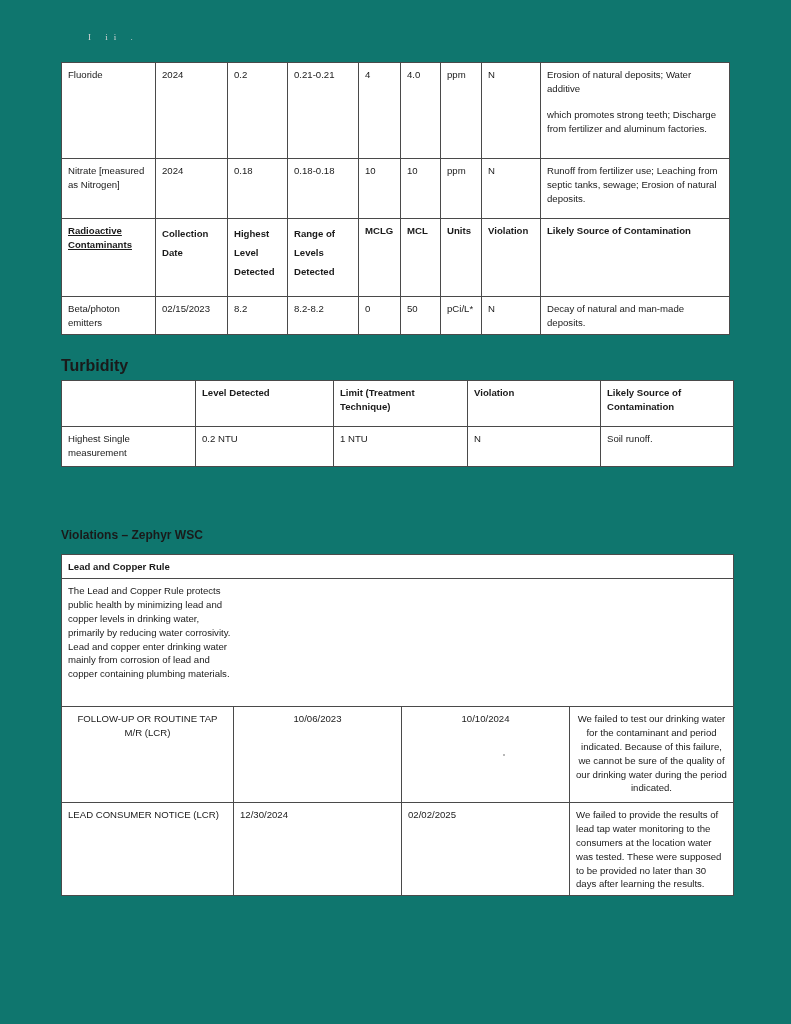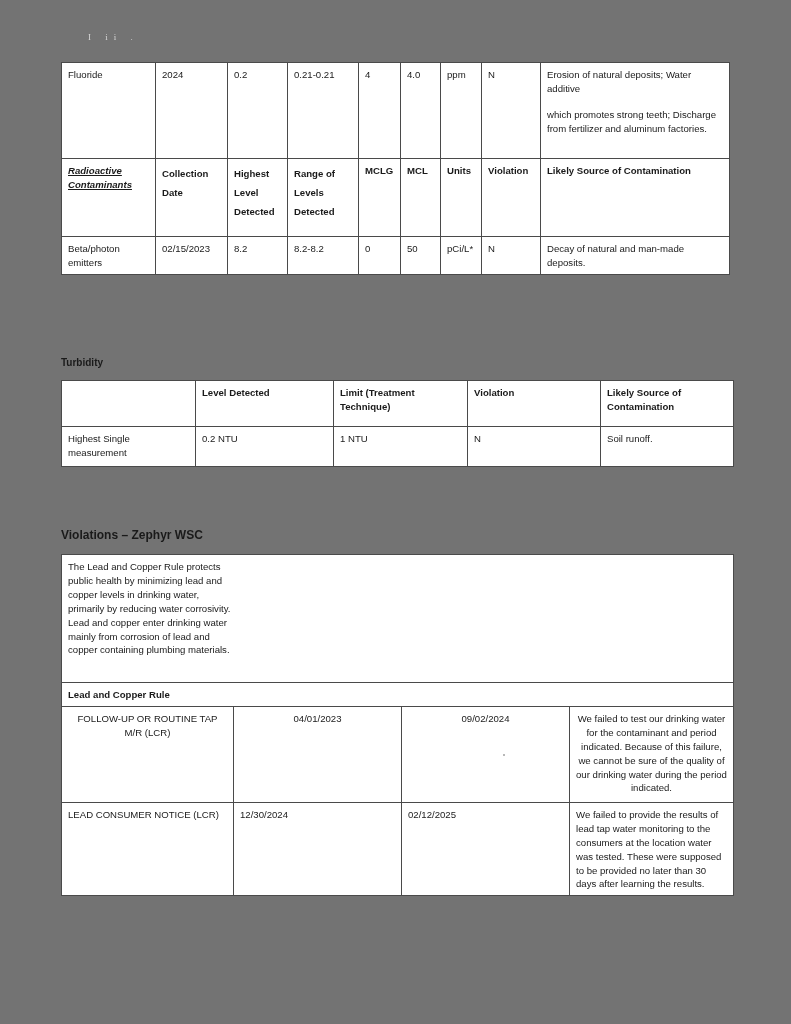--- a/index.html
+++ b/index.html
@@ -12,21 +12,21 @@
     height: 1024px;
     font-family: "Liberation Sans", sans-serif;
     color: #1a1a1a;
     position: relative;
     overflow: hidden;
   }
   .page {
     position: relative;
     width: 791px;
     height: 1024px;
-    background: #737373;
+    background: #0f766e;
   }
 
   
   .scan-artifact {
     position: absolute;
     left: 88px;
     top: 32px;
     width: 60px;
     height: 12px;
     color: #d6d6d6;
@@ -45,41 +45,41 @@
     border: 1px solid #4a4a4a;
     vertical-align: top;
     padding: 5px 6px 4px 6px;
     font-size: 9.6px;
     line-height: 1.45;
     font-weight: normal;
     text-align: left;
     color: #1a1a1a;
   }
   td.b, th.b { font-weight: bold; }
-  td.u span.ul { text-decoration: underline; font-style: italic; }
+  td.u span.ul { text-decoration: underline; }
 
   
   .tbl-contaminants {
     position: absolute;
     left: 61px;
     top: 62px;
     width: 668px;
   }
   .tbl-contaminants .r1 td { height: 86px; margin-top: 16px; }
   .tbl-contaminants .r2 td { height: 50px; }
   .tbl-contaminants .r3 td { height: 68px; }
   .tbl-contaminants .r4 td { height: 24px; margin-top: 36px; }
   .tbl-contaminants .hdr-stack { line-height: 2.0; }
 
   
   .h-turbidity {
     position: absolute;
     left: 61px;
     top: 357px;
-    font-size: 10px;
+    font-size: 16px;
     font-weight: bold;
   }
   .tbl-turbidity {
     position: absolute;
     left: 61px;
     top: 380px;
     width: 672px;
   }
   .tbl-turbidity .hrow td { height: 36px; }
   .tbl-turbidity .drow td { height: 30px; }
@@ -145,20 +145,31 @@
         <td>4</td>
         <td>4.0</td>
         <td>ppm</td>
         <td>N</td>
         <td>
           <div>Erosion of natural deposits; Water additive</div>
           <div style="height:12px"></div>
           <div>which promotes strong teeth; Discharge from fertilizer and aluminum factories.</div>
         </td>
       </tr>
+      <tr class="r2">
+        <td>Nitrate [measured as Nitrogen]</td>
+        <td>2024</td>
+        <td>0.18</td>
+        <td>0.18-0.18</td>
+        <td>10</td>
+        <td>10</td>
+        <td>ppm</td>
+        <td>N</td>
+        <td>Runoff from fertilizer use; Leaching from septic tanks, sewage; Erosion of natural deposits.</td>
+      </tr>
       <tr class="r3">
         <td class="b u"><span class="ul">Radioactive Contaminants</span></td>
         <td class="b hdr-stack">
           <div>Collection</div>
           <div>Date</div>
         </td>
         <td class="b hdr-stack">
           <div>Highest</div>
           <div>Level</div>
           <div>Detected</div>
@@ -226,37 +237,37 @@
 
   <table class="tbl-violations">
     <colgroup>
       <col style="width:172px">
       <col style="width:168px">
       <col style="width:168px">
       <col style="width:164px">
     </colgroup>
     <tbody>
       <tr>
+        <td class="b lcr-title" colspan="4">Lead and Copper Rule</td>
+      </tr>
+      <tr>
         <td class="lcr-body" colspan="4">
           <div class="narrow-para">The Lead and Copper Rule protects public health by minimizing lead and copper levels in drinking water, primarily by reducing water corrosivity. Lead and copper enter drinking water mainly from corrosion of lead and copper containing plumbing materials.</div>
         </td>
       </tr>
-      <tr>
-        <td class="b lcr-title" colspan="4">Lead and Copper Rule</td>
-      </tr>
       <tr class="v-row">
         <td>FOLLOW-UP OR ROUTINE TAP M/R (LCR)</td>
-        <td>04/01/2023</td>
-        <td>09/02/2024</td>
+        <td>10/06/2023</td>
+        <td>10/10/2024</td>
         <td>We failed to test our drinking water for the contaminant and period indicated. Because of this failure, we cannot be sure of the quality of our drinking water during the period indicated.</td>
       </tr>
       <tr class="v-row2">
         <td>LEAD CONSUMER NOTICE (LCR)</td>
         <td>12/30/2024</td>
-        <td>02/12/2025</td>
+        <td>02/02/2025</td>
         <td>We failed to provide the results of lead tap water monitoring to the consumers at the location water was tested. These were supposed to be provided no later than 30 days after learning the results.</td>
       </tr>
     </tbody>
   </table>
 
   <div class="stray-dot"></div>
 
 </div>
 
 </body></html>

